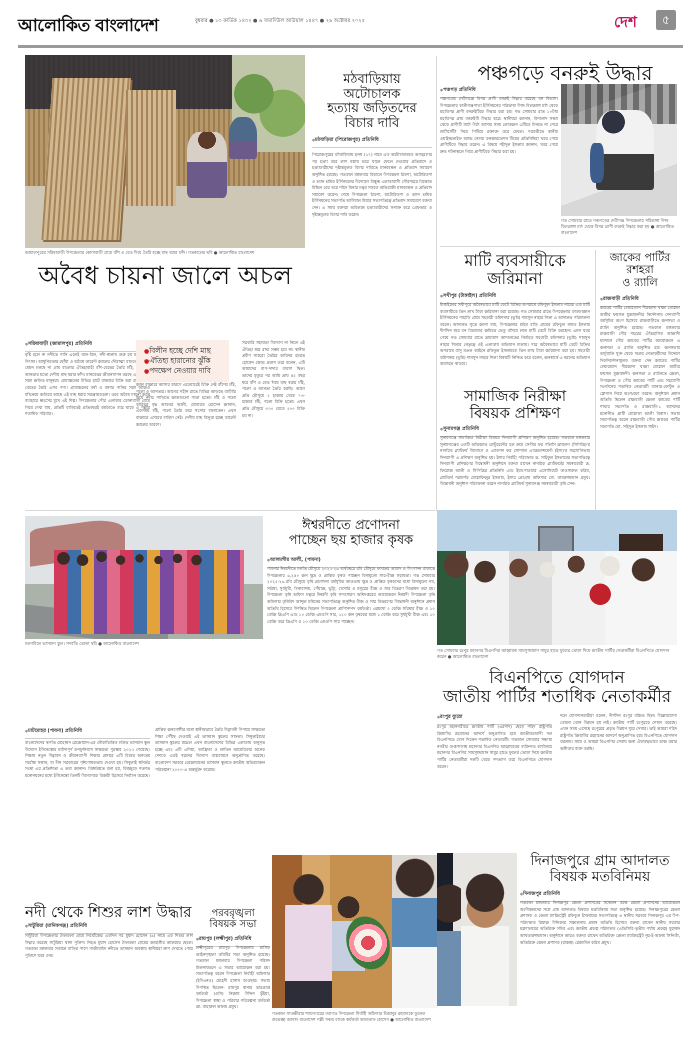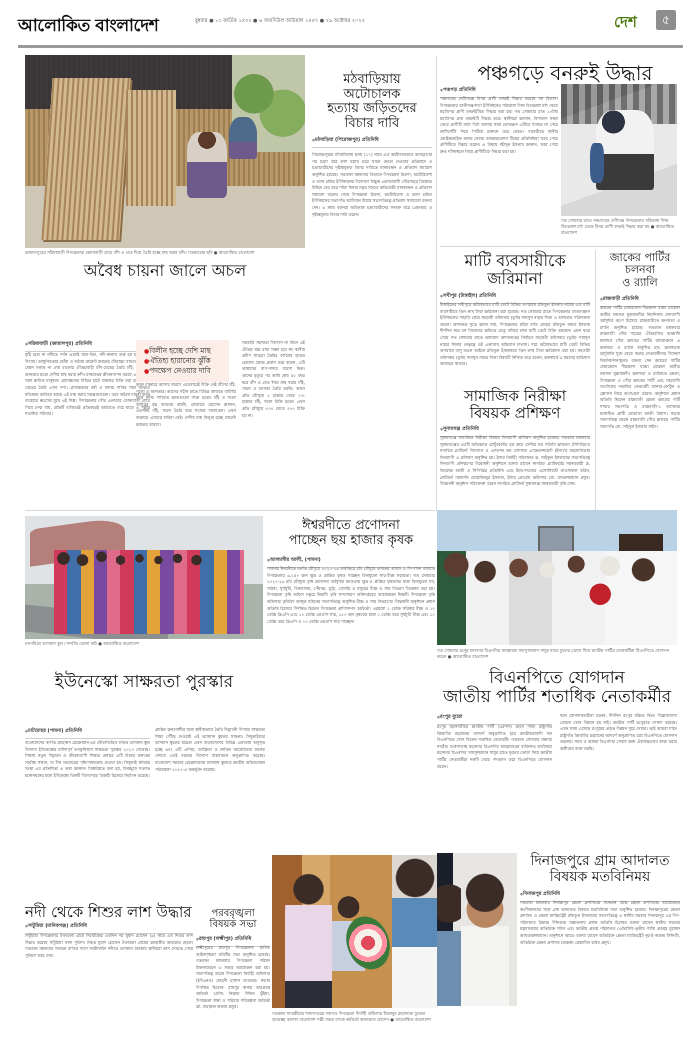--- a/index.html
+++ b/index.html
@@ -1,21 +1,21 @@
 <!DOCTYPE html>
 <html><head>
 <meta charset="utf-8">
 <style>
   * { box-sizing: border-box; margin: 0; padding: 0; }
   html, body { width: 700px; height: 1050px; background: #fff; overflow: hidden; }
   body { font-family: "DejaVu Serif", serif; color: #222; position: relative; }
   .abs { position: absolute; }
   .masthead-logo { left: 18px; top: 12px; font-size: 17px; font-weight: bold; color: #111; letter-spacing: -0.5px; font-family: "DejaVu Serif", serif; }
   .masthead-date { left: 195px; top: 17px; font-size: 5px; color: #555; font-family: "DejaVu Sans", sans-serif; }
-  .masthead-section { left: 614px; top: 10px; font-size: 15px; color: #4d7c0f; font-weight: bold; }
+  .masthead-section { left: 614px; top: 10px; font-size: 15px; color: #be185d; font-weight: bold; }
   .page-num { left: 656px; top: 10px; width: 20px; height: 20px; background: #8d8d8d; color: #fff; font-size: 12px; text-align: center; line-height: 20px; border-radius: 2px; font-family: "DejaVu Sans", sans-serif; }
   .rule-top { left: 18px; top: 45px; width: 665px; height: 3px; background: #9a9a9a; }
   .photo { overflow: hidden; }
   .caption { font-size: 4.2px; color: #555; line-height: 6px; font-family: "DejaVu Sans", sans-serif; }
   .headline { text-align: center; color: #111; font-weight: normal; line-height: 1.12; }
   .byline { font-size: 4.8px; color: #333; font-weight: bold; padding-bottom: 3px; border-bottom: 1px solid #ccc; font-family: "DejaVu Sans", sans-serif; }
   .byline::before { content: "\25CF "; color: #999; font-size: 3.5px; }
   .body-text { font-size: 4.1px; line-height: 6.6px; color: #444; text-align: justify; font-family: "DejaVu Sans", sans-serif; overflow: hidden; }
   .vdiv { width: 1px; background: #d8d8d8; }
   .hdiv { height: 1px; background: #d8d8d8; }
@@ -107,21 +107,21 @@
 <div class="abs byline" style="left:440px;top:86px;width:118px;">পঞ্চগড় প্রতিনিধি</div>
 <div class="abs body-text" style="left:440px;top:96px;width:118px;height:150px;">পঞ্চগড়ের দেবীগঞ্জে বিপন্ন প্রাণী বনরুই উদ্ধার করেছে বন বিভাগ। উপজেলার কালীগঞ্জপাড়া ইউনিয়নের পরিভাষা উজ্জ বিলডাঙ্গা মাঠ থেকে মহাবিপন্ন প্রাণী বনরুইটিকে উদ্ধার করা হয়। গত সোমবার রাত ১০টায় মহাবিপন্ন প্রায় বনরুইটি উদ্ধার করে। স্থানীয়রা জানান, বিশালাদ সন্ধ্যা থেকে প্রাণীটি মাঠে উঠে আসার সময় লোকজন এটিকে চিনতে না পেরে লাঠিসোঁটা দিয়ে পিটিয়ে রক্তাক্ত করে ফেলে। পরবর্তীতে স্থানীয় ওয়াইল্ডলাইফ অ্যান্ড নেচার কনজারভেশন টিমের প্রতিনিধিরা খবর পেয়ে প্রাণীটিকে উদ্ধার করেন। এ বিষয়ে শহীদুল ইসলাম জানান, খবর পেয়ে দ্রুত ঘটনাস্থলে গিয়ে প্রাণীটিকে উদ্ধার করা হয়।</div>
 <div class="abs photo ph-lizard" style="left:561px;top:84px;width:116px;height:132px;">
   <div class="crowd"></div>
     <div class="person"></div>
     <div class="glove"></div>
 </div>
 <div class="abs caption" style="left:561px;top:218px;width:118px;">গত সোমবার রাতে পঞ্চগড়ের দেবীগঞ্জ উপজেলার পরিভাষা উজ্জ বিলডাঙ্গা মাঠ থেকে বিপন্ন প্রাণী বনরুই উদ্ধার করা হয় ● আলোকিত বাংলাদেশ</div>
 <div class="abs hdiv" style="left:440px;top:246px;width:240px;"></div>
 
-<div class="abs headline" style="left:25px;top:262px;width:280px;font-size:16px;">
+<div class="abs headline" style="left:25px;top:262px;width:280px;font-size:25px;">
   <div>অবৈধ চায়না জালে অচল</div>
 </div>
 <div class="abs byline" style="left:25px;top:340px;width:125px;">সরিষাবাড়ী (জামালপুর) প্রতিনিধি</div>
 <div class="abs body-text" style="left:25px;top:352px;width:125px;height:155px;">বৃষ্টি হলে না নদীতে পানি এলেই খাল-বিল, নদী-নালায় শুরু হয় মাছ ধরার উৎসব। আধুনিকতার ছোঁয়া ও অবৈধ কারেন্ট জালের দৌরাত্ম্য বাড়তে থাকলে যেমন চলছে না গ্রাম বাংলার ঐতিহ্যবাহী বাঁশ-বেতের তৈরি চাঁই, পলো ও আনতার মতো দেশীয় মাছ ধরার ফাঁদ। মানবেতর জীবনযাপন করছে এই শিল্পের সঙ্গে জড়িত মানুষরা। গ্রামাঞ্চলের বিভিন্ন হাটে বাজারে বিক্রি করা হয় বাঁশ ও বেতের তৈরি এসব পণ্য। গ্রামাঞ্চলের বর্ষা ও বন্যার পানির সঙ্গে আজও যথিক্রমে জড়িয়ে আছে এই মাছ ধরার সরঞ্জামগুলো। তবে অবৈধ চায়না জাল ব্যবহারে ধ্বংসের মুখে এই শিল্প। উপজেলার পৌর এলাকার কোনাবাড়ী গ্রামে গিয়ে দেখা যায়, প্রতিটি বাড়িতেই প্রতিবছরই কর্মকাণ্ডে ব্যস্ত থাকে এ পল্লীর শতাধিক পরিবার।</div>
 <ul class="abs bullet-box" style="left:136px;top:340px;width:93px;">
   <li>বিলীন হচ্ছে দেশি মাছ</li>
   <li>ঐতিহ্য হারানোর ঝুঁকি</li>
   <li>পদক্ষেপ নেওয়ার দাবি</li>
 </ul>
 <div class="abs body-text" style="left:136px;top:382px;width:100px;height:125px;">জাল বাজারে আসার কারণে একেবারেই বিক্রি নেই বাঁশের চাঁই, পলো ও আনতার। আগের গহীন রাতে বিভিন্ন আড়তে ব্যাটারি দিয়ে নদীর পাড়িতে জালগুলো পাতা হতো। চাঁই ও পলো কারিগর বৃদ্ধ আকবর আলী, মোবারক হোসেন জানান, একসময় চাঁই, পলো তৈরি করে সংসার চালাতেন। এখন বাজারে এসবের চাহিদা নেই। দেশীয় মাছ বিলুপ্ত হচ্ছে কারেন্ট জালের কারণে।</div>
@@ -130,21 +130,21 @@
 <div class="abs headline" style="left:440px;top:252px;width:150px;font-size:16px;">
   <div>মাটি ব্যবসায়ীকে</div>
   <div>জরিমানা</div>
 </div>
 <div class="abs byline" style="left:440px;top:292px;width:150px;">সখীপুর (টাঙ্গাইল) প্রতিনিধি</div>
 <div class="abs body-text" style="left:440px;top:302px;width:150px;height:82px;">টাঙ্গাইলের সখীপুরে অবৈধভাবে মাটি কেটে বিক্রির অপরাধে রফিকুল ইসলাম নামের এক মাটি ব্যবসায়ীকে তিন লাখ টাকা জরিমানা করা হয়েছে। গত সোমবার রাতে উপজেলার কাকড়াজান ইউনিয়নের পাহাড়ি গ্রামে সহকারী কমিশনার (ভূমি) শামসুন নাহার শিলা এ আদালত পরিচালনা করেন। আদালত সূত্রে জানা যায়, উপজেলার মহিষ বাড়ি গ্রামের রফিকুল নামক ইসলাম দীর্ঘদিন ধরে বন বিভাগের জমিতে ভেকু বসিয়ে লাল মাটি কেটে বিক্রি করছেন। এমন খবর পেয়ে গত সোমবার রাতে ভ্রাম্যমাণ আদালতের নির্বাহক সহকারী কমিশনার (ভূমি) শামসুন নাহার শিলার নেতৃত্বে ওই এলাকায় অভিযান চালায়। পরে অবৈধভাবে মাটি কেটে বিক্রির অপরাধে বাসু মণ্ডল আইনে রফিকুল ইসলামকে তিন লাখ টাকা জরিমানা করা হয়। সহকারী কমিশনার (ভূমি) শামসুন নাহার শিলা বিষয়টি নিশ্চিত করে বলেন, জনস্বার্থে এ ধরনের অভিযান অব্যাহত থাকবে।</div>
 
 <div class="abs vdiv" style="left:595px;top:250px;height:260px;"></div>
 <div class="abs headline" style="left:600px;top:252px;width:80px;font-size:11px;">
   <div>জাকের পার্টির</div>
-  <div>চলনবা</div>
+  <div>রশহরা</div>
   <div>ও র‍্যালি</div>
 </div>
 <div class="abs byline" style="left:600px;top:295px;width:80px;">রাজবাড়ী প্রতিনিধি</div>
 <div class="abs body-text" style="left:600px;top:305px;width:80px;height:200px;">জাকের পার্টির চেয়ারম্যান পীরজাদা খাজা মোস্তফা আমীর ফয়সল মুজাদ্দেদীর নির্দেশনায় দেশব্যাপী কর্মসূচির অংশ হিসেবে রাজবাড়ীতে জনসভা ও র‍্যালি অনুষ্ঠিত হয়েছে। গতকাল মঙ্গলবার রাজবাড়ী পৌর শহরের ঐতিহাসিক আজাদী ময়দানে পৌর জাকের পার্টির আয়োজনে এ জনসভা ও র‍্যালি অনুষ্ঠিত হয়। জনসভায় ভার্চুয়ালি যুক্ত থেকে দলের নেতাকর্মীদের উদ্দেশে দিকনির্দেশনামূলক বক্তব্য দেন জাকের পার্টির চেয়ারম্যান পীরজাদা খাজা মোস্তফা আমীর ফয়সল মুজাদ্দেদী। জনসভা ও র‍্যালিতে জেলা, উপজেলা ও পৌর জাকের পার্টি এবং সহযোগী সংগঠনের শতাধিক নেতাকর্মী ব্যানার-ফেস্টুন ও স্লোগান নিয়ে অংশগ্রহণ করেন। অনুষ্ঠানে প্রধান অতিথি ছিলেন রাজবাড়ী জেলা জাকের পার্টি শাখার সভাপতি ও রাজবাড়ী-১ আসনের মনোনীত প্রার্থী মোস্তাফা আলী বিশ্বাস। সভায় সভাপতিত্ব করেন রাজবাড়ী পৌর জাকের পার্টির সভাপতি মো. সহিদুল ইসলাম সাইদ।</div>
 
 <div class="abs headline" style="left:440px;top:388px;width:150px;font-size:15px;">
   <div>সামাজিক নিরীক্ষা</div>
   <div>বিষয়ক প্রশিক্ষণ</div>
 </div>
 <div class="abs byline" style="left:440px;top:425px;width:150px;">সুনামগঞ্জ প্রতিনিধি</div>
@@ -160,21 +160,20 @@
 <div class="abs caption" style="left:25px;top:641px;width:238px;">চলনবিলে ভাসমান স্কুল। সম্প্রতি তোলা ছবি ● আলোকিত বাংলাদেশ</div>
 
 <div class="abs headline" style="left:267px;top:518px;width:168px;font-size:13px;">
   <div>ঈশ্বরদীতে প্রণোদনা</div>
   <div>পাচ্ছেন ছয় হাজার কৃষক</div>
 </div>
 <div class="abs byline" style="left:267px;top:556px;width:168px;">আলমগীর আলী, (পাবনা)</div>
 <div class="abs body-text" style="left:267px;top:566px;width:168px;height:270px;">পাবনার ঈশ্বরদীতে চলতি মৌসুমে ২০২৫-২৬ অর্থবছরে রবি মৌসুমে ফসলের আবাদ ও উৎপাদন বাড়াতে উপজেলার ৬,২৪০ জন ক্ষুদ্র ও প্রান্তিক কৃষক পাচ্ছেন বিনামূল্যে সার-বীজ সহায়তা। গত সোমবার ২০২৫-২৬ রবি মৌসুমে কৃষি প্রণোদনা কর্মসূচির আওতায় ক্ষুদ্র ও প্রান্তিক কৃষকদের মধ্যে বিনামূল্যে গম, সরিষা, সূর্যমুখী, চিনাবাদাম, পেঁয়াজ, ভুট্টা, খেসারি ও মসুরের বীজ ও সার বিতরণ উদ্বোধন করা হয়। উপজেলা কৃষি অফিস চত্বরে ঈশ্বরদী কৃষি সম্প্রসারণ অধিদপ্তরের আয়োজনে ঈশ্বরদী উপজেলা কৃষি অফিসার কৃষিবিদ আব্দুল মমিনের সভাপতিত্বে অনুষ্ঠিত বীজ ও সার বিতরণের উদ্বোধনী অনুষ্ঠানে প্রধান অতিথি হিসেবে উপস্থিত ছিলেন উপজেলা প্রাণিসম্পদ কর্মকর্তা। এরমধ্যে ৫ কেজি সরিষার বীজ ও ১০ কেজি ডিএপি এবং ১০ কেজি এমওপি সার, ১৫০ জন কৃষকের মধ্যে ১ কেজি করে সূর্যমুখী বীজ এবং ১০ কেজি করে ডিএপি ও ১০ কেজি এমওপি সার পাচ্ছেন।</div>
 
 <div class="abs headline" style="left:25px;top:672px;width:238px;font-size:17px;">
-  <div>ইউনেস্কো সাক্ষরতা পুরস্কার</div>
 </div>
 <div class="abs byline" style="left:25px;top:727px;width:125px;">চাটমোহর (পাবনা) প্রতিনিধি</div>
 <div class="abs body-text" style="left:25px;top:740px;width:125px;height:140px;">বাংলাদেশের স্থপতি মোহাম্মদ রেজোয়ান-এর নৌকাভিত্তিক চলিত ভাসমান স্কুল উদ্যোগ ইউনেস্কোর মর্যাদাপূর্ণ কনফুসিয়াস সাক্ষরতা পুরস্কার ২০২৫ পেয়েছে। শিক্ষায় নতুন উদ্ভাবন ও জীবনব্যাপী শিক্ষার প্রসারে এটি বিশ্বের অন্যতম সর্বোচ্চ সম্মান, যা চীন সরকারের পৃষ্ঠপোষকতায় দেওয়া হয়। সিধুলাই স্বনির্ভর সংস্থা এর প্রতিষ্ঠাতা এ তথ্য জানান। বিজ্ঞপ্তিতে বলা হয়, বিশ্বজুড়ে শতশত মনোনয়নের মধ্যে ইউনেস্কো তিনটি উদ্যোগকে বিজয়ী হিসেবে নির্বাচন করেছে।</div>
 <div class="abs body-text" style="left:155px;top:727px;width:110px;height:153px;">প্রান্তিক জনগোষ্ঠীর মধ্যে স্থানীয়ভাবে তৈরি উদ্ভাবনী উপায়ে সাক্ষরতা শিক্ষা পৌঁছে দেওয়াই এই ভাসমান স্কুলের সাফল্য। সিধুলাইয়ের ভাসমান স্কুলের মডেল এখন বাংলাদেশের বিভিন্ন এলাকায় অনুসৃত হচ্ছে এবং এটি এশিয়া, আফ্রিকা ও লাতিন আমেরিকার অনেক দেশকে একই ধরনের উদ্যোগ বাস্তবায়নে অনুপ্রাণিত করেছে। বাংলাদেশ সরকার রেজোয়ানের ভাসমান স্কুলকে জাতীয় অভিযোজন পরিকল্পনা ২০৫০-এ অন্তর্ভুক্ত করেছে।</div>
 
 <div class="abs" style="left:25px;top:900px;width:168px;font-size:15px;color:#111;">নদী থেকে শিশুর লাশ উদ্ধার</div>
 <div class="abs byline" style="left:25px;top:922px;width:168px;">সাটুরিয়া (মানিকগঞ্জ) প্রতিনিধি</div>
 <div class="abs body-text" style="left:25px;top:933px;width:168px;height:110px;">সাটুরিয়া উপজেলার দৈলকলা গ্রামে নিখোঁজের একদিন পর মুয়াদ হোসেন (৬) নামে এক শিশুর লাশ উদ্ধার করেছে সাটুরিয়া থানা পুলিশ। নিহত মুয়াদ হোসেন দৈলকলা গ্রামের জাহাঙ্গীর আলমের ছেলে। গতকাল মঙ্গলবার সকালে বাড়ির পাশে গাজীখালি নদীতে ভাসমান অবস্থায় স্থানীয়রা লাশ দেখতে পেয়ে পুলিশে খবর দেয়।</div>
 
 <div class="abs headline" style="left:196px;top:907px;width:74px;font-size:10px;">

